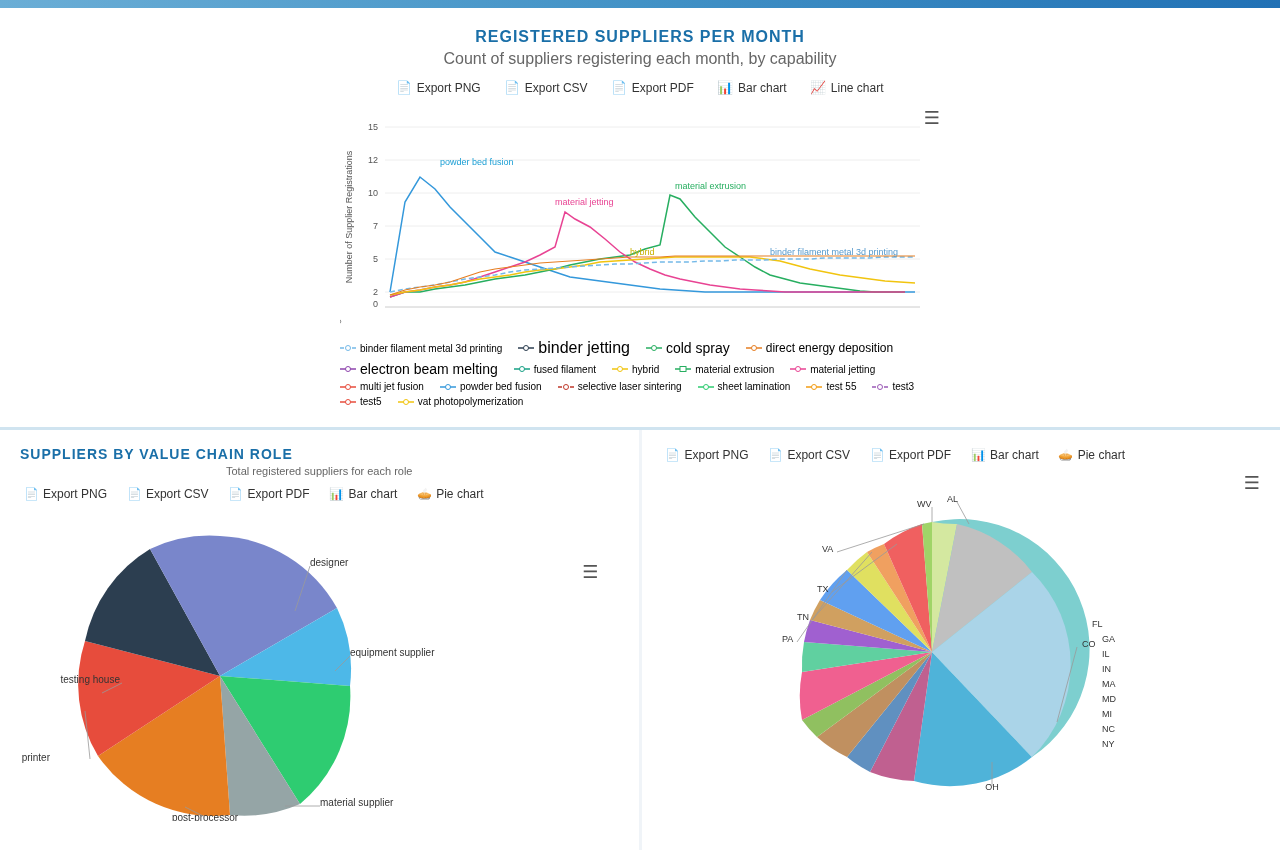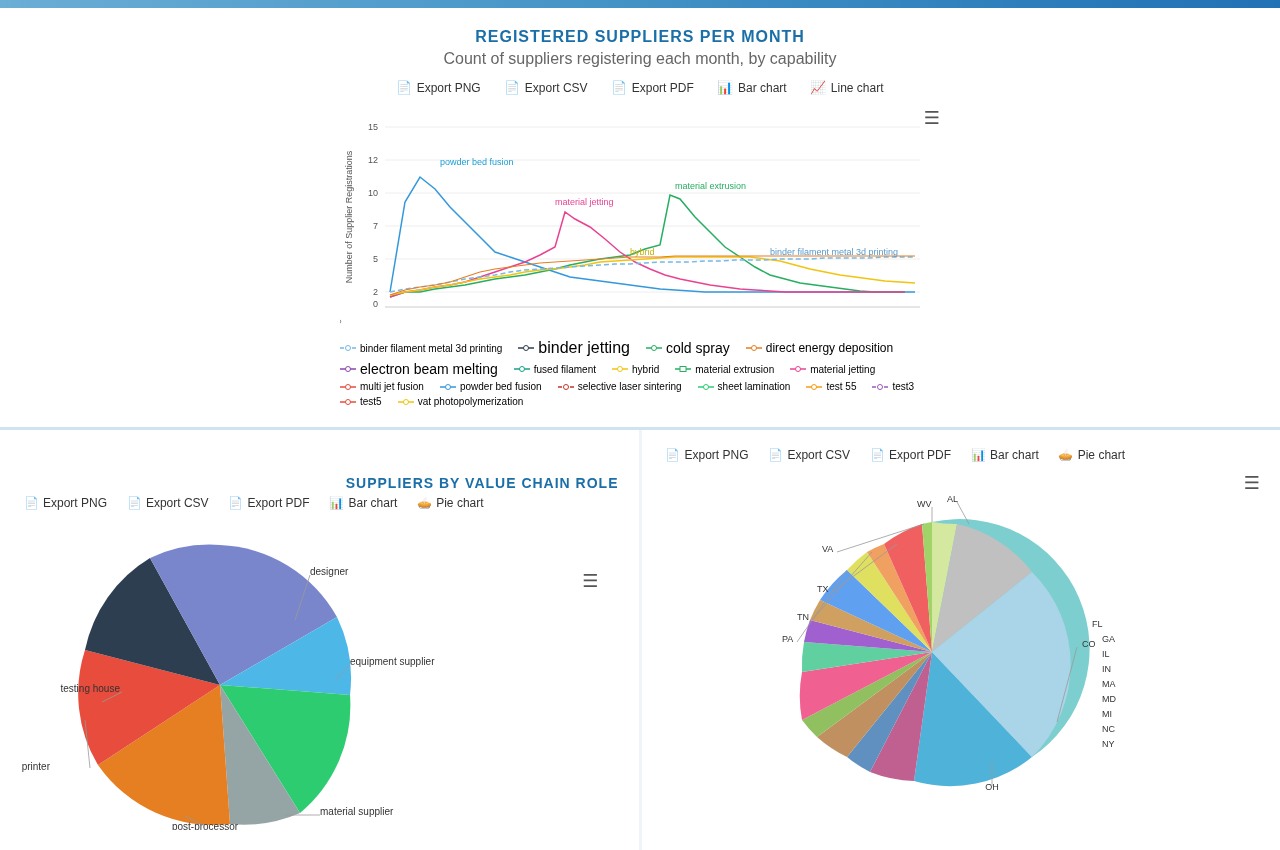--- a/index.html
+++ b/index.html
@@ -110,27 +110,26 @@
     }
 
     .bottom-left, .bottom-right {
       flex: 1;
       background: white;
       padding: 16px 20px;
       position: relative;
     }
 
     .section-title {
-      text-align: right;
+      text-align: left;
       font-size: 14px;
       font-weight: bold;
       color: #1a6fa8;
       letter-spacing: 1px;
       margin-bottom: 3px;
-      margin-top: 29px;
     }
 
     .section-subtitle {
       text-align: center;
       font-size: 11px;
       color: #666;
       margin-bottom: 8px;
     }
 
     .section-export-bar {
@@ -367,20 +366,21 @@
           <span style="font-size:10px">vat photopolymerization</span>
         </div>
       </div>
     </div>
   </div>
 
   <div class="bottom-section">
 
     <div class="bottom-left">
       <div class="section-title">SUPPLIERS BY VALUE CHAIN ROLE</div>
+      <div class="section-subtitle">Total registered suppliers for each role</div>
 
       <div class="section-export-bar">
         <button class="export-btn">
           <span style="color:#e53e3e">📄</span>
           <span>Export PNG</span>
         </button>
         <button class="export-btn">
           <span style="color:#e53e3e">📄</span>
           <span>Export CSV</span>
         </button>

